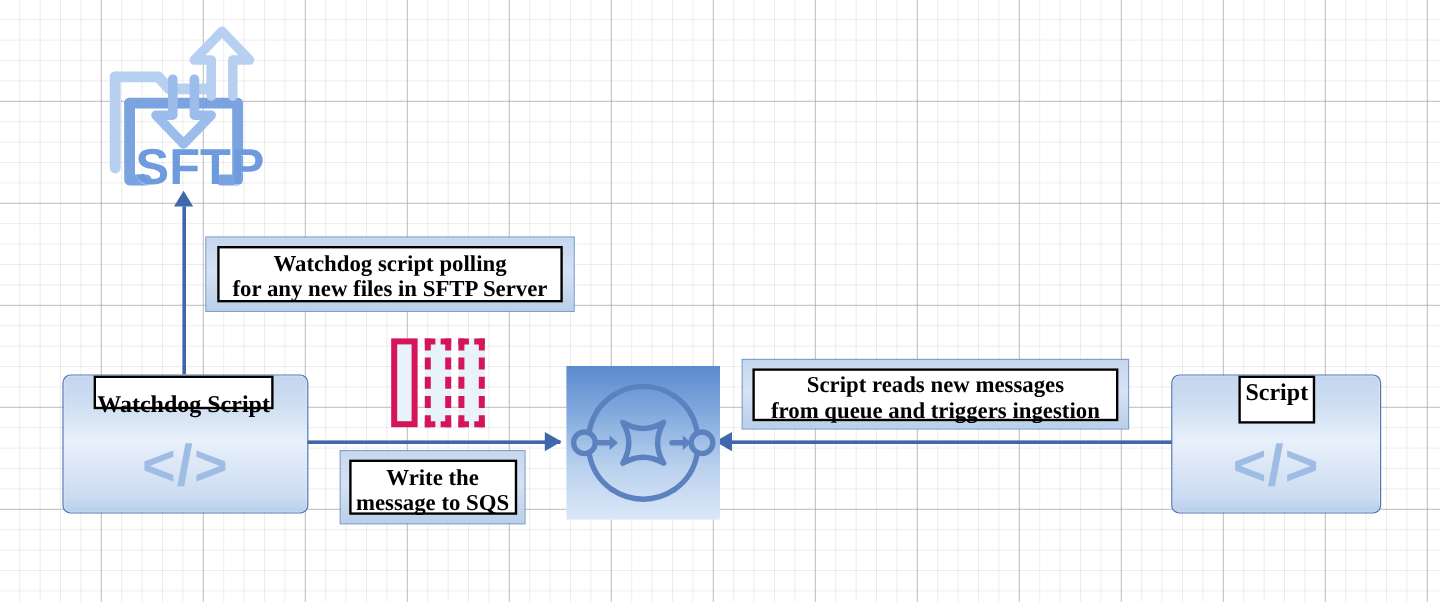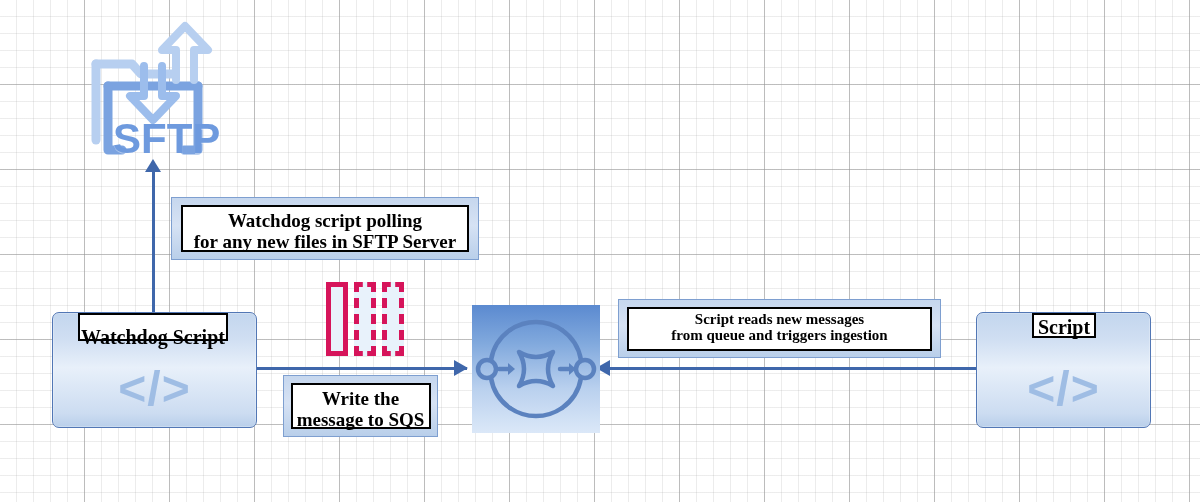--- a/index.html
+++ b/index.html
@@ -209,22 +209,22 @@
 
       <path d="M27 64 H37" stroke="#5b82bf" stroke-width="4.5" stroke-linecap="round"></path>
       <path d="M36 58 L43 64 L36 70 Z" fill="#5b82bf"></path>
 
       <path d="M88 64 H98" stroke="#5b82bf" stroke-width="4.5" stroke-linecap="round"></path>
       <path d="M97 58 L104 64 L97 70 Z" fill="#5b82bf"></path>
     </svg>
   </div>
 
   <div class="plate" style="left:618px; top:299px; width:323px; height:59px;">
-    <div class="inner" style="width:305px; height:44px; font-size:15px; padding-top:2px;">Script reads new messages
+    <div class="inner" style="width:305px; height:44px; font-size:19px; padding-top:2px;">Script reads new messages
 from queue and triggers ingestion</div>
   </div>
 
   <div class="node script-box" style="left:976px; top:312px; width:175px; height:116px;">
     <div class="code-glyph" style="font-size:48px; bottom:14px;">&lt;/&gt;</div>
   </div>
-  <div class="title-plate" style="left:1032px; top:313px; width:64px; height:25px; font-size:20px; padding-top:2px;">Script</div>
+  <div class="title-plate" style="left:1032px; top:313px; width:64px; height:40px; font-size:20px; padding-top:2px;">Script</div>
 
 </div>
 
 </body></html>

